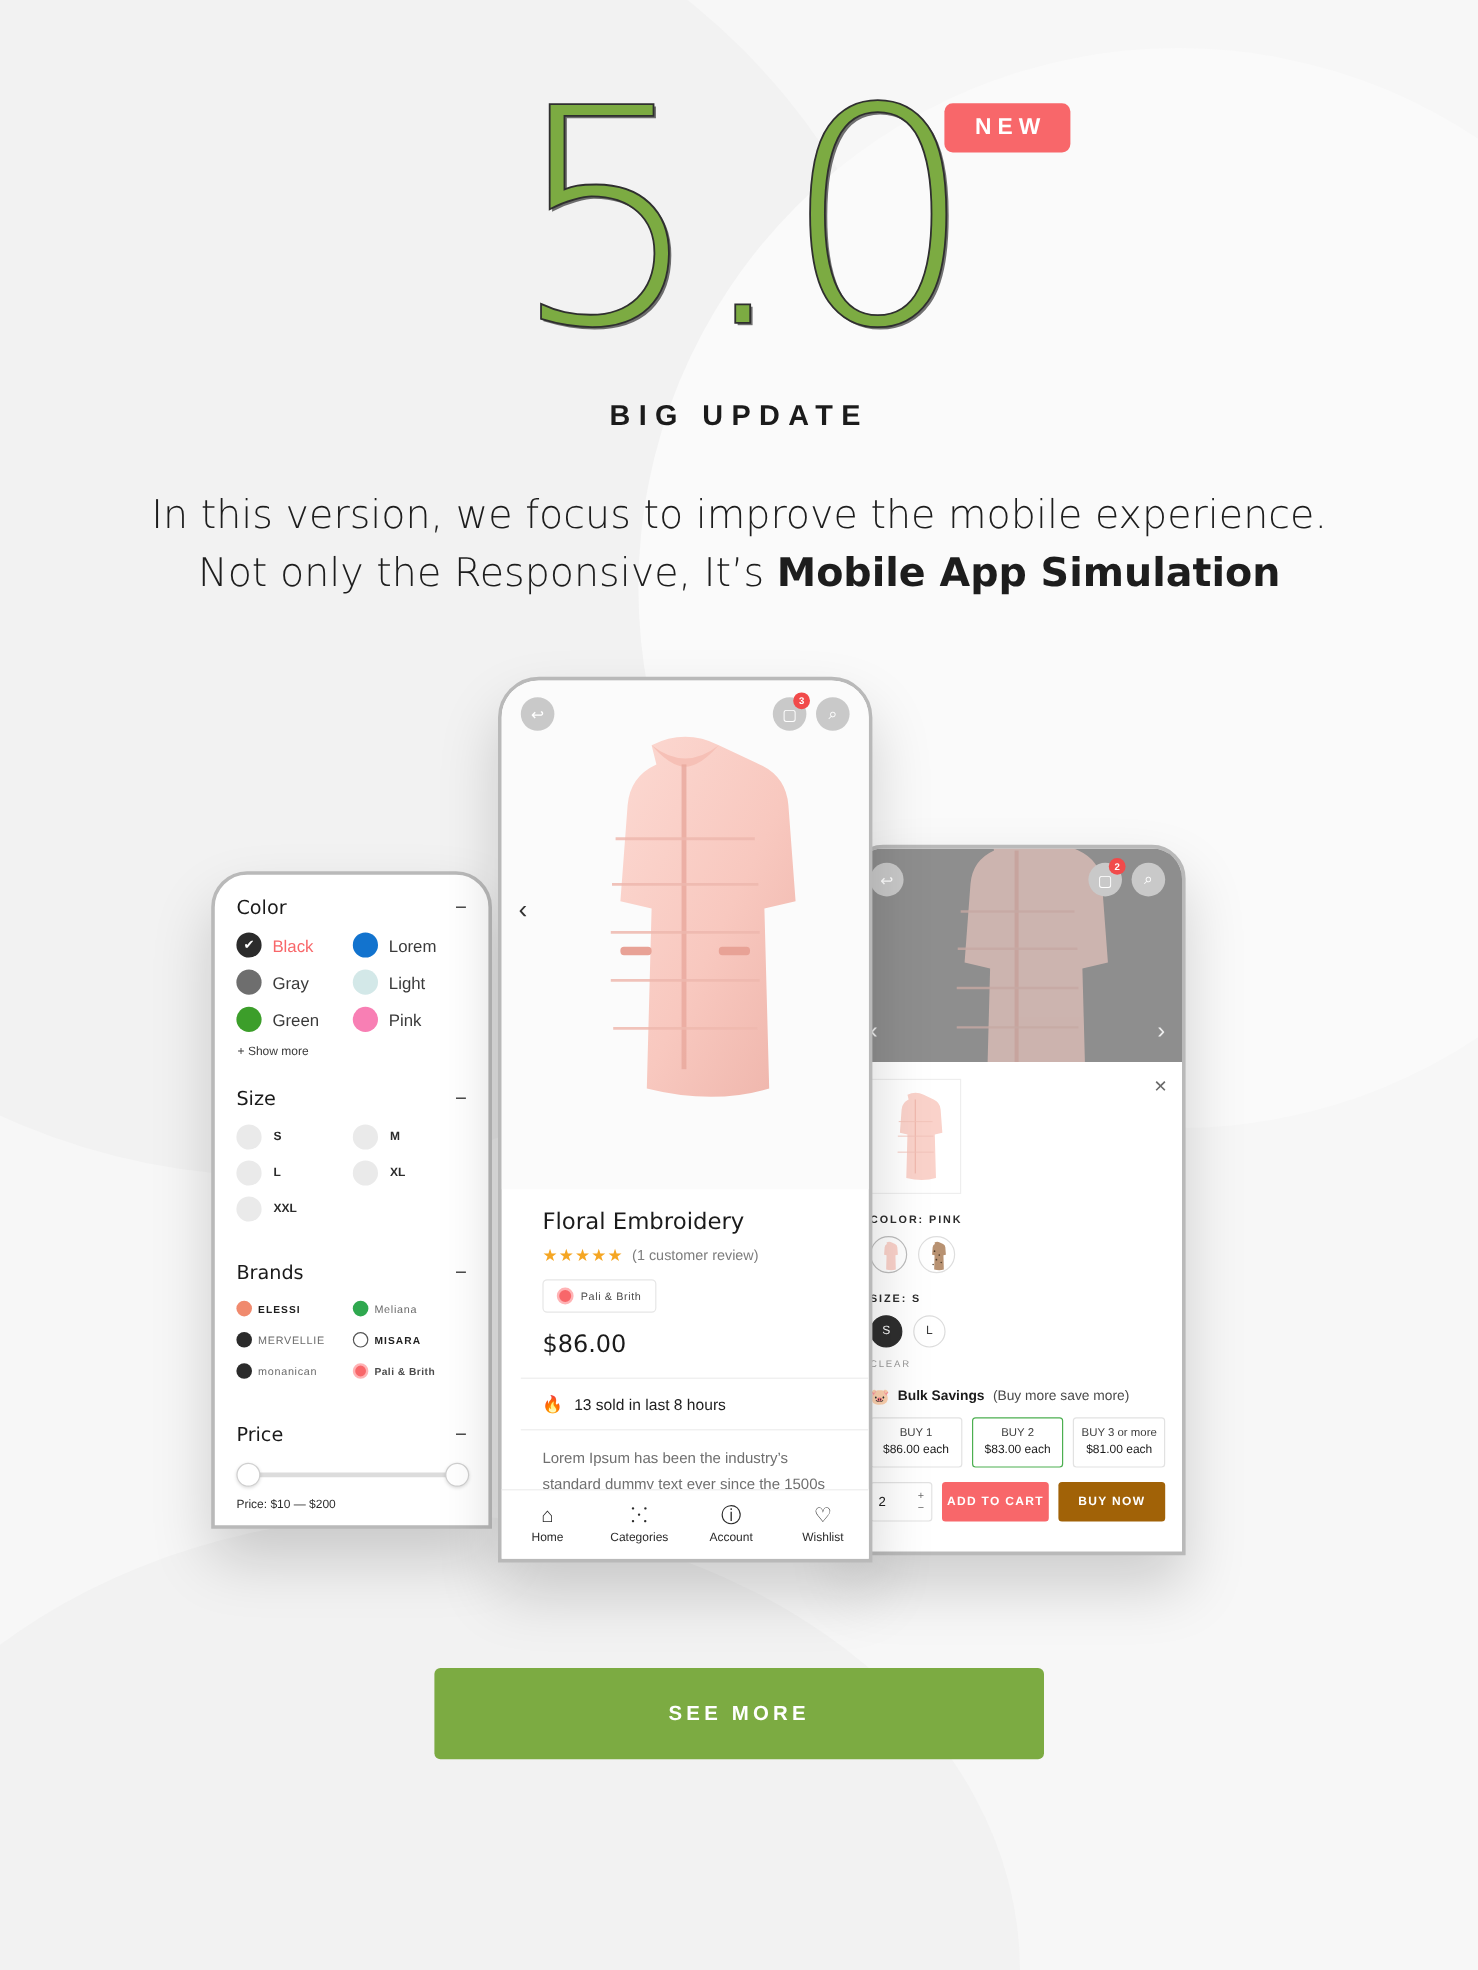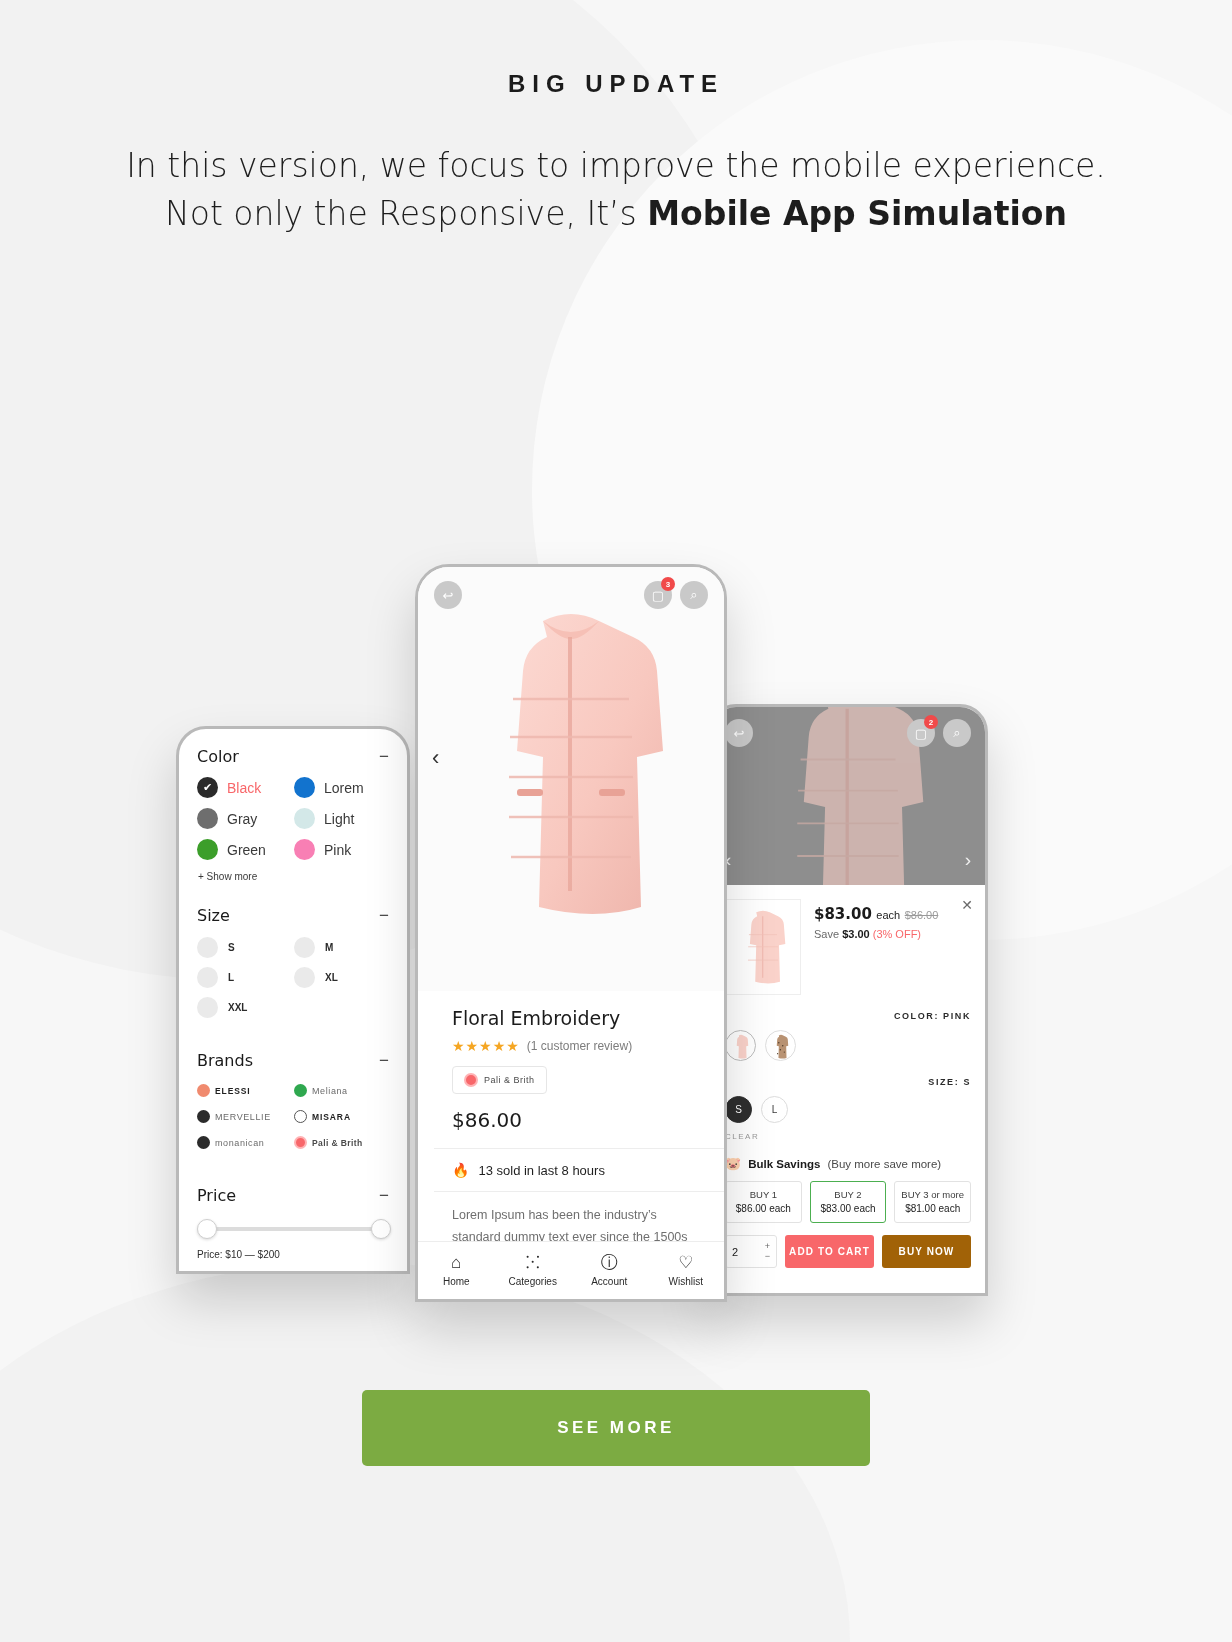--- a/index.html
+++ b/index.html
@@ -181,21 +181,21 @@
   .r-row { display:flex; gap: 13px; }
   .r-thumb { width: 76px; height: 96px; border:1px solid #eee; flex:0 0 auto; position:relative; background:#fff;}
   .r-thumb .jacket { top: 8px; width: 60px; height: 80px; opacity:1;}
   .r-pricebox { padding-top: 6px; }
   .r-price-main { font-size: 15px; color:#1b1b1b; font-weight:700; font-family:"DejaVu Sans",sans-serif;}
   .r-each { font-size: 11px; color:#1b1b1b; font-weight:400;}
   .r-old { font-size: 11px; color:#9a9a9a; text-decoration: line-through; }
   .r-save { margin-top: 5px; font-size: 11px; color:#6a6a6a; }
   .r-save b { color:#1b1b1b; }
   .r-off { color:#f8676a; }
-  .r-lbl { font-size: 9px; letter-spacing: 1.6px; color:#2b2b2b; font-weight:700; margin-top: 16px; text-align: right; }
+  .r-lbl { font-size: 9px; letter-spacing: 1.6px; color:#2b2b2b; font-weight:700; margin-top: 16px; }
   .r-swatches { display:flex; gap: 9px; margin-top: 9px; }
   .r-sw { width:31px;height:31px;border-radius:50%;border:1px solid #dedede;position:relative;overflow:hidden;background:#fff;}
   .r-sw.active { border-color:#bdbdbd; }
   .r-sw .mini { position:absolute; left:50%; transform:translateX(-50%); top:3px; width:22px;height:26px;}
   .r-sizes { display:flex; gap: 9px; margin-top: 9px; }
   .r-size {
     width: 27px;height:27px;border-radius:50%;border:1px solid #dcdcdc;
     display:flex;align-items:center;justify-content:center;font-size:10px;color:#3a3a3a;
   }
   .r-size.on { background:#2e2e2e; border-color:#2e2e2e; color:#fff; }
@@ -240,20 +240,24 @@
 </head>
 <body>
 
 <div class="bg-wash-1"></div>
 <div class="bg-wash-2"></div>
 <div class="bg-wash-3"></div>
 
 <div class="stage">
 
   <div class="hero">
+    <div class="ver-wrap">
+      <div class="ver-num">5.0</div>
+      <div class="new-badge">NEW</div>
+    </div>
     <div class="big-update">BIG UPDATE</div>
     <div class="lead">
       <p>In this version, we focus to improve the mobile experience.</p>
       <p><span>Not only the Responsive, It’s </span><span class="strong">Mobile App Simulation</span></p>
     </div>
   </div>
 
   <div class="phones">
 
     <div class="phone phone-left">
@@ -481,31 +485,20 @@
                 <path d="M70 18 q28 -14 56 0 l34 16 q22 10 24 34 l6 80 -26 6 4 150 q-46 14 -102 0 l4 -150 -26 -6 6 -80 q2 -24 24 -34 z" fill="#fad2ca"></path>
                 <rect x="95" y="34" width="4" height="254" fill="#eeb0a5" opacity=".8"></rect>
                 <g stroke="#f2c2b9" stroke-width="3" fill="none">
                     <path d="M40 110 h116"></path>
                     <path d="M37 160 h122"></path>
                     <path d="M36 215 h124"></path>
                   </g>
               </svg>
             </div>
           </div>
-          <div class="r-pricebox">
-            <div>
-              <span class="r-price-main">$83.00</span>
-              <span class="r-each">each</span>
-              <span class="r-old">$86.00</span>
-            </div>
-            <div class="r-save">
-              <span>Save </span><b>$3.00</b>
-              <span class="r-off">(3% OFF)</span>
-            </div>
-          </div>
         </div>
 
         <div class="r-lbl">COLOR: PINK</div>
         <div class="r-swatches">
           <div class="r-sw active">
             <svg class="mini" viewBox="0 0 196 330" width="22" height="26">
               <path d="M70 18 q28 -14 56 0 l34 16 q22 10 24 34 l6 80 -26 6 4 150 q-46 14 -102 0 l4 -150 -26 -6 6 -80 q2 -24 24 -34 z" fill="#fad2ca"></path>
             </svg>
           </div>
           <div class="r-sw">

